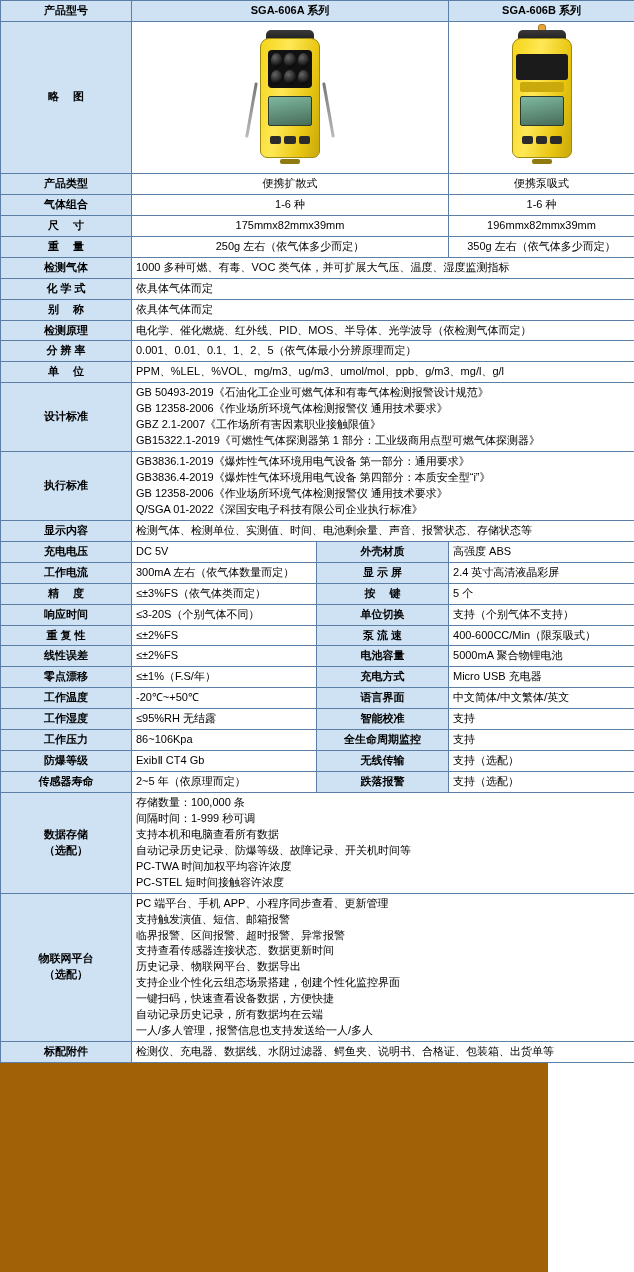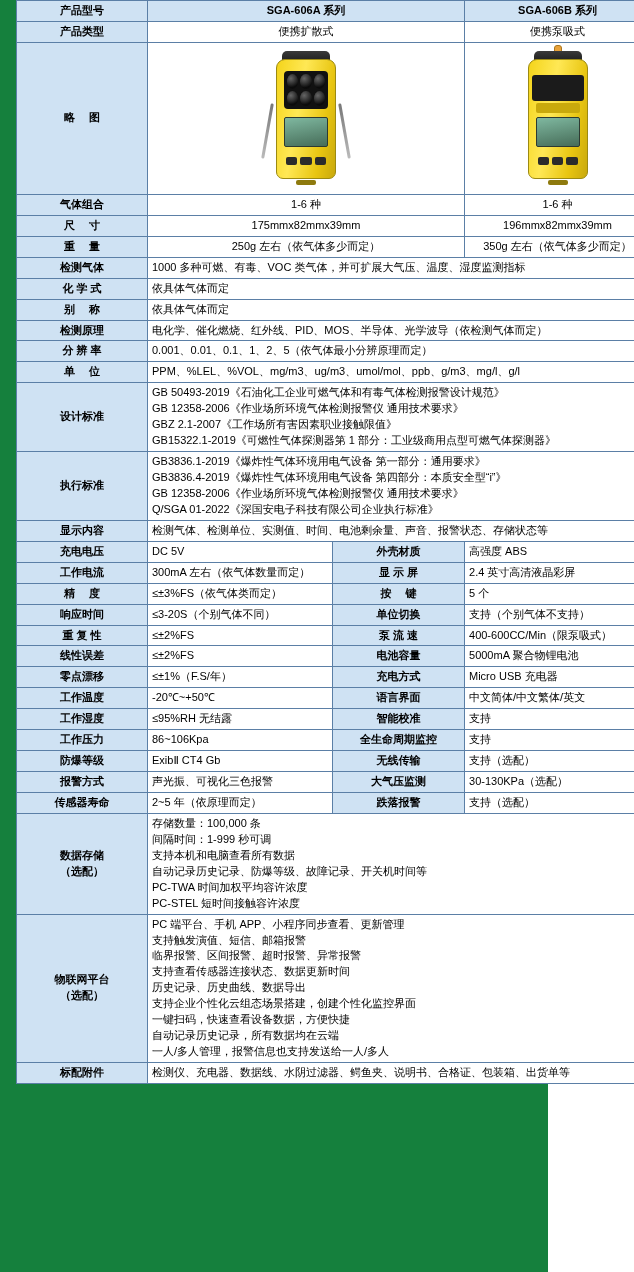--- a/index.html
+++ b/index.html
@@ -8,22 +8,21 @@
     padding: 0;
     background: #ffffff;
     font-family: "Liberation Sans", sans-serif;
     font-size: 11px;
     color: #000000;
   }
   .sheet {
     width: 548px;
     height: 1272px;
     position: relative;
-    background: #15803d;
-    padding-left: 16px;
+    background: #a16207;
   }
   table.spec {
     width: 634px;
     border-collapse: collapse;
     table-layout: fixed;
   }
   table.spec td {
     border: 1px solid #5b7fa6;
     padding: 2px 4px;
     vertical-align: middle;
@@ -195,26 +194,20 @@
   </colgroup>
 
   <tbody>
         <tr>
     <td class="lbl">产品型号</td>
     <td class="lbl2 hdr-title" colspan="2">SGA-606A 系列</td>
     <td class="lbl2 hdr-title">SGA-606B 系列</td>
   </tr>
 
   <tr>
-    <td class="lbl">产品类型</td>
-    <td class="val-c" colspan="2">便携扩散式</td>
-    <td class="val-c">便携泵吸式</td>
-  </tr>
-
-  <tr>
     <td class="lbl">略　 图</td>
     <td class="imgcell" colspan="2">
       <span class="detector">
         <span class="det-ant l"></span>
         <span class="det-ant r"></span>
         <span class="det-top"></span>
         <span class="det-body yellow"></span>
         <span class="det-grill">
                 <span></span>
                 <span></span>
@@ -244,20 +237,26 @@
                 <span></span>
                 <span></span>
                 <span></span>
               </span>
         <span class="det-clip"></span>
       </span>
     </td>
   </tr>
 
   <tr>
+    <td class="lbl">产品类型</td>
+    <td class="val-c" colspan="2">便携扩散式</td>
+    <td class="val-c">便携泵吸式</td>
+  </tr>
+
+  <tr>
     <td class="lbl">气体组合</td>
     <td class="val-c" colspan="2">1-6 种</td>
     <td class="val-c">1-6 种</td>
   </tr>
 
   <tr>
     <td class="lbl">尺　 寸</td>
     <td class="val-c" colspan="2">175mmx82mmx39mm</td>
     <td class="val-c">196mmx82mmx39mm</td>
   </tr>
@@ -395,26 +394,20 @@
   </tr>
 
 
   <tr>
     <td class="lbl">防爆等级</td>
     <td class="val">ExibⅡ CT4 Gb</td>
     <td class="lbl2">无线传输</td>
     <td class="val">支持（选配）</td>
   </tr>
 
-  <tr>
-    <td class="lbl">报警方式</td>
-    <td class="val">声光振、可视化三色报警</td>
-    <td class="lbl2">大气压监测</td>
-    <td class="val">30-130KPa（选配）</td>
-  </tr>
 
 
   <tr>
     <td class="lbl">传感器寿命</td>
     <td class="val">2~5 年（依原理而定）</td>
     <td class="lbl2">跌落报警</td>
     <td class="val">支持（选配）</td>
   </tr>
 
   <tr>
@@ -435,21 +428,21 @@
   <tr>
     <td class="lbl">
       <div>物联网平台</div>
       <div>（选配）</div>
     </td>
     <td class="val multi" colspan="3">
       <div>PC 端平台、手机 APP、小程序同步查看、更新管理</div>
       <div>支持触发演值、短信、邮箱报警</div>
       <div>临界报警、区间报警、超时报警、异常报警</div>
       <div>支持查看传感器连接状态、数据更新时间</div>
-      <div>历史记录、历史曲线、数据导出</div>
+      <div>历史记录、物联网平台、数据导出</div>
       <div>支持企业个性化云组态场景搭建，创建个性化监控界面</div>
       <div>一键扫码，快速查看设备数据，方便快捷</div>
       <div>自动记录历史记录，所有数据均在云端</div>
       <div>一人/多人管理，报警信息也支持发送给一人/多人</div>
     </td>
   </tr>
 
   <tr>
     <td class="lbl">标配附件</td>
     <td class="val" colspan="3">检测仪、充电器、数据线、水阴过滤器、鳄鱼夹、说明书、合格证、包装箱、出货单等</td>

